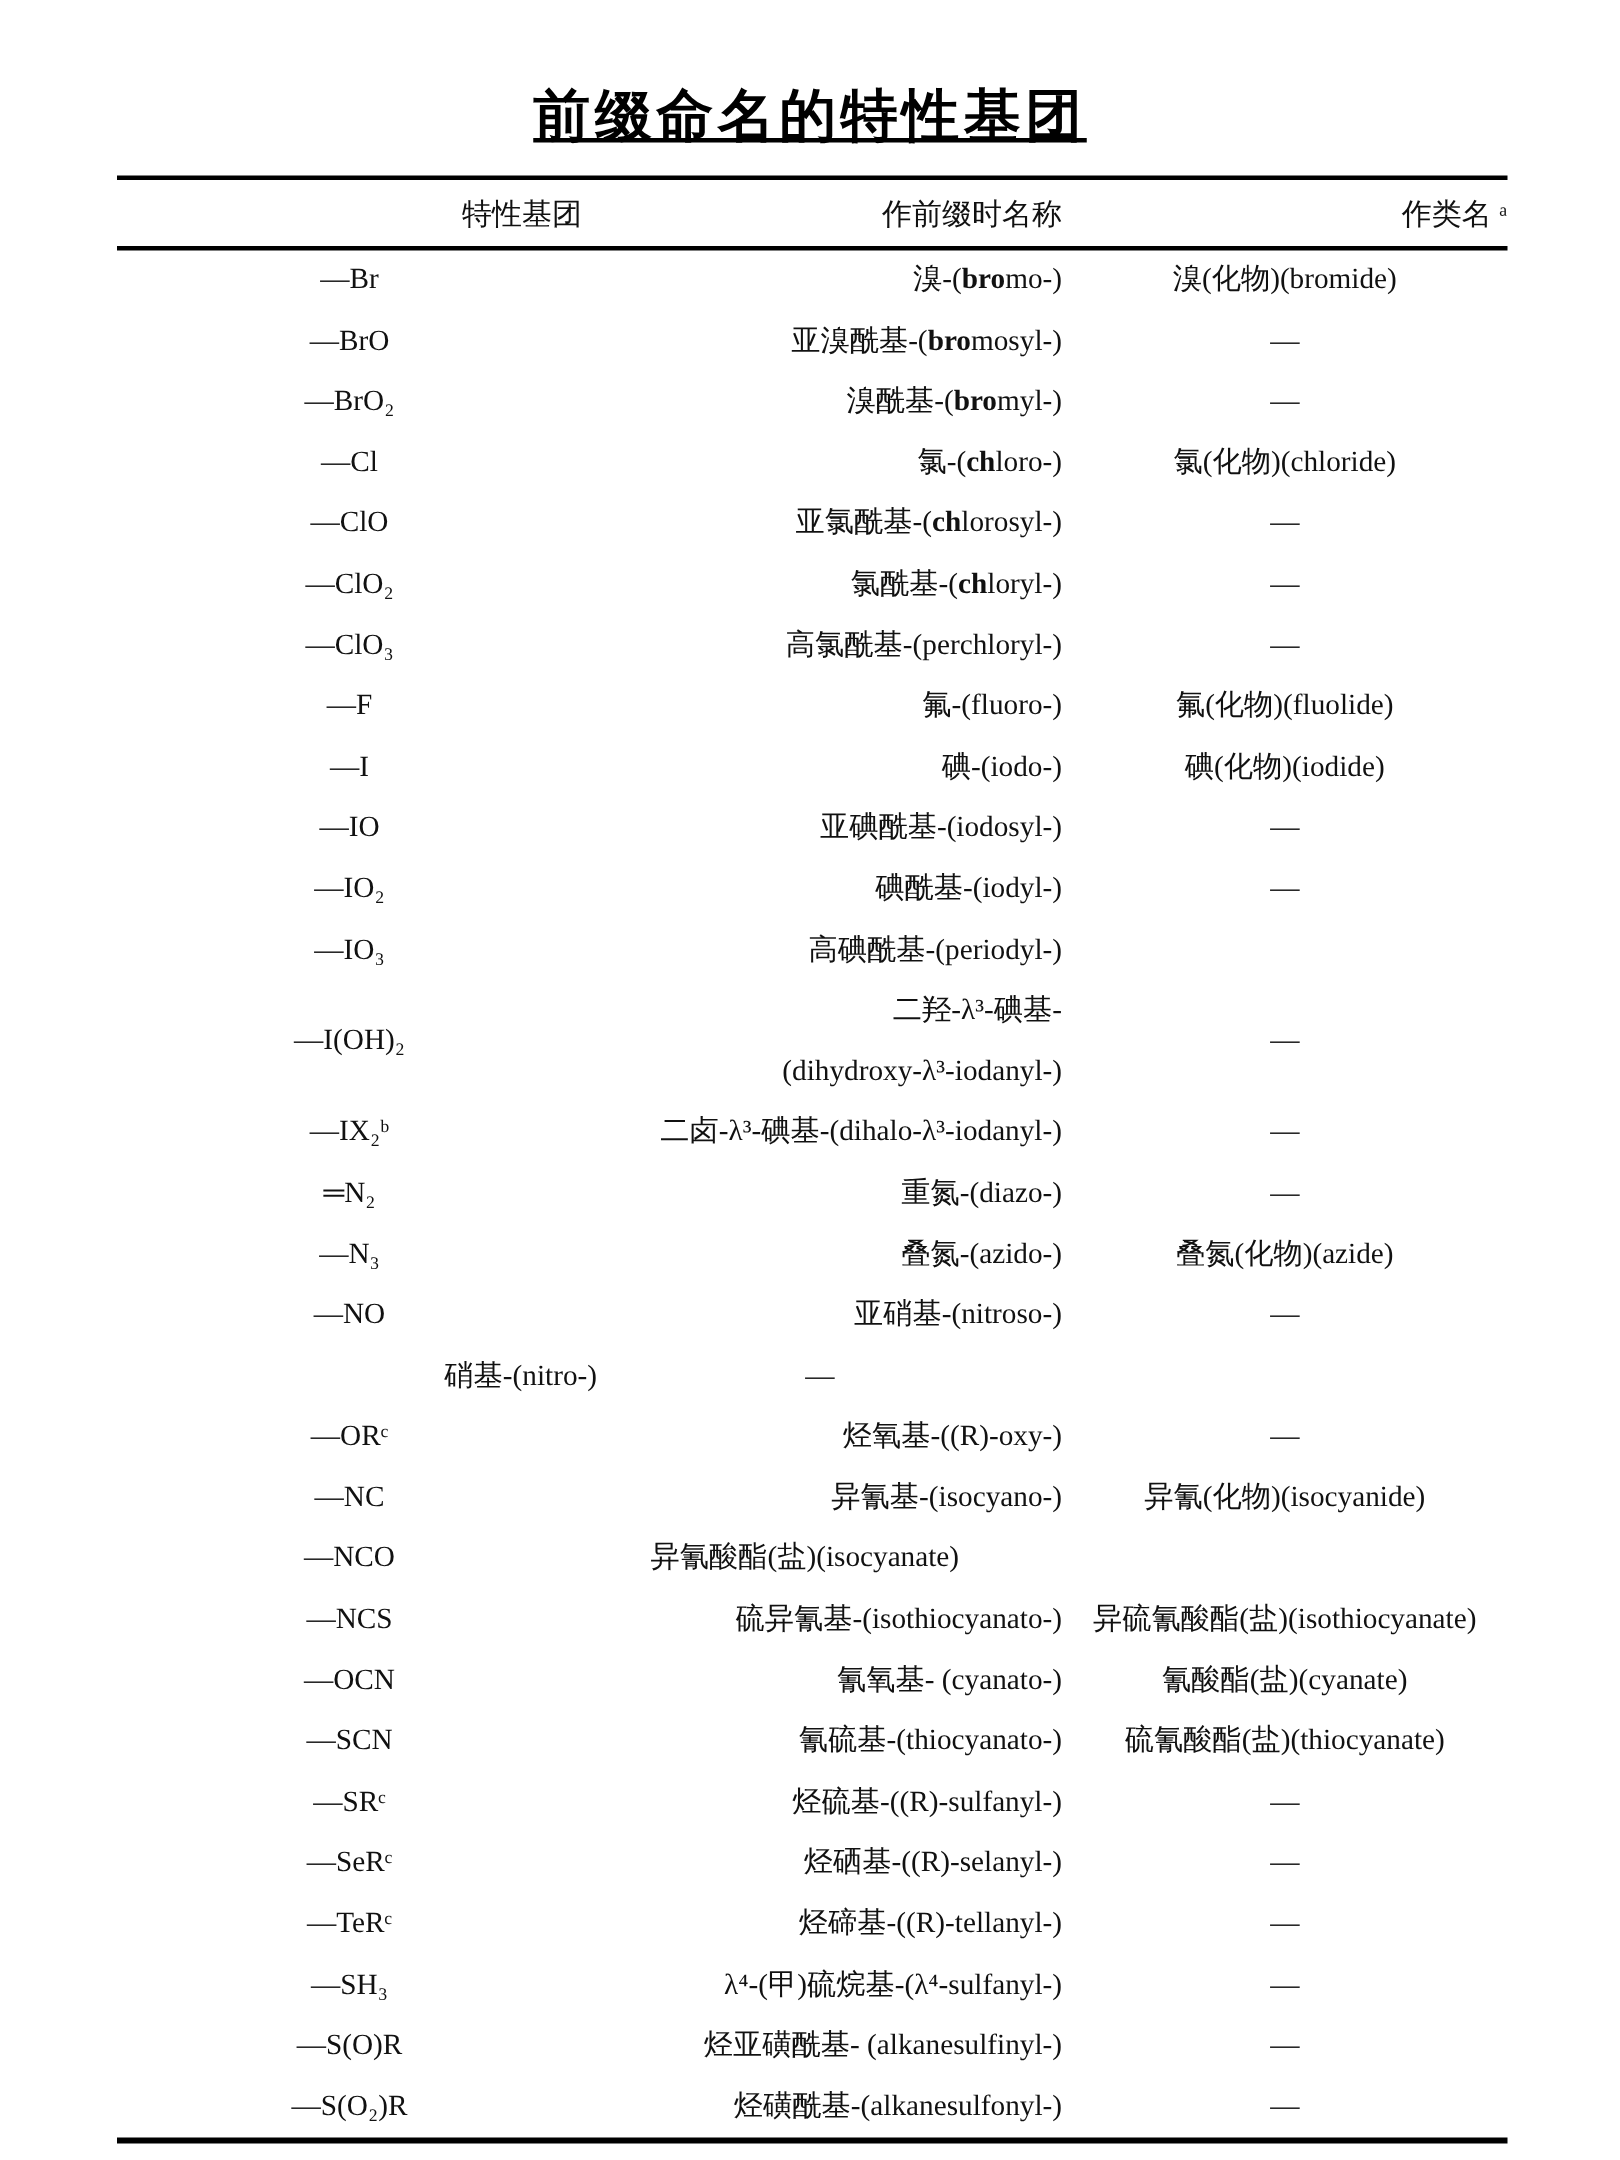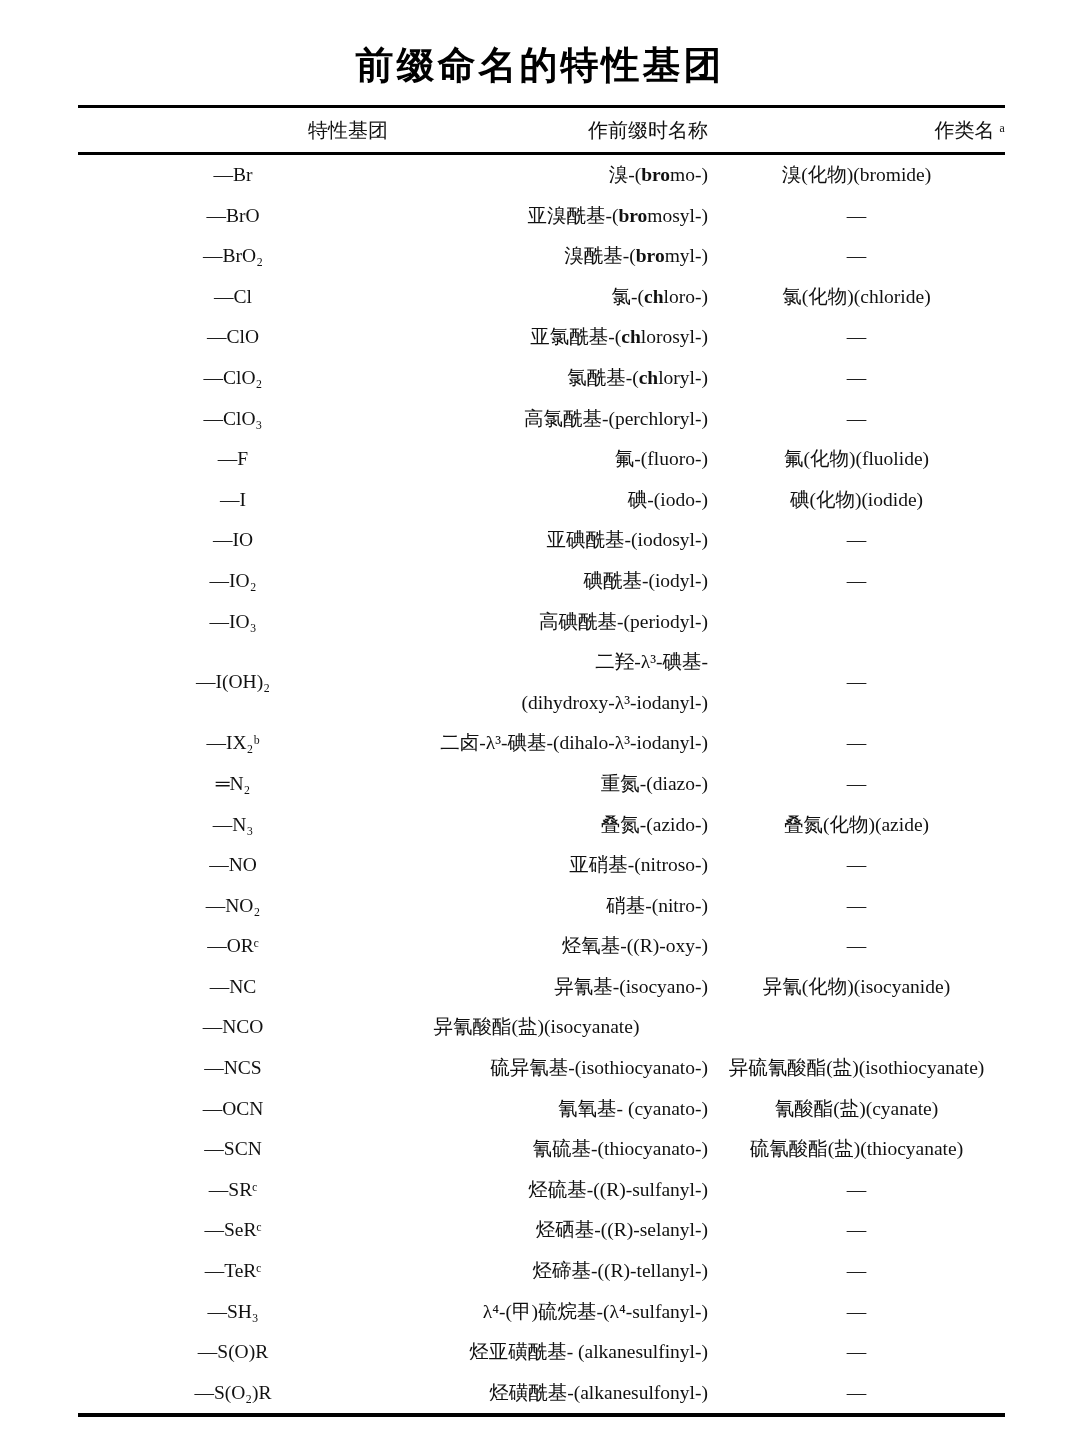--- a/index.html
+++ b/index.html
@@ -6,30 +6,31 @@
   body {
     width:1080px; height:1440px;
     background:#ffffff;
     color:#111111;
     font-family:"Liberation Serif","DejaVu Serif","DejaVu Sans",serif;
     overflow:hidden;
   }
   .page { width:1080px; height:1440px; position:relative; }
 
   .title {
-    margin:0;
+    margin:12px;
     padding-top:42px;
     height:46px;
     text-align:center;
     font-family:"DejaVu Sans","Liberation Sans",sans-serif;
     font-weight:bold;
     font-size:38px;
     line-height:46px;
     letter-spacing:3px;
     color:#000000;
+    text-decoration:underline;
   }
 
   .table {
     margin:17px 0 0 78px;
     width:927px;
     border-top:3px solid #000;
     border-bottom:4px solid #000;
   }
 
   .thead {
@@ -182,21 +183,20 @@
           <div class="td c3">叠氮(化物)(azide)</div>
         </div>
         <div class="tr">
           <div class="td c1">—NO</div>
           <div class="td c2">
             <div class="line"><span>亚硝基-(nitroso-)</span></div>
           </div>
           <div class="td c3">—</div>
         </div>
         <div class="tr">
-          <div class="td c1">—NO₂</div>
           <div class="td c2">
             <div class="line"><span>硝基-(nitro-)</span></div>
           </div>
           <div class="td c3">—</div>
         </div>
         <div class="tr">
           <div class="td c1">—ORᶜ</div>
           <div class="td c2">
             <div class="line"><span>烃氧基-((R)-oxy-)</span></div>
           </div>

